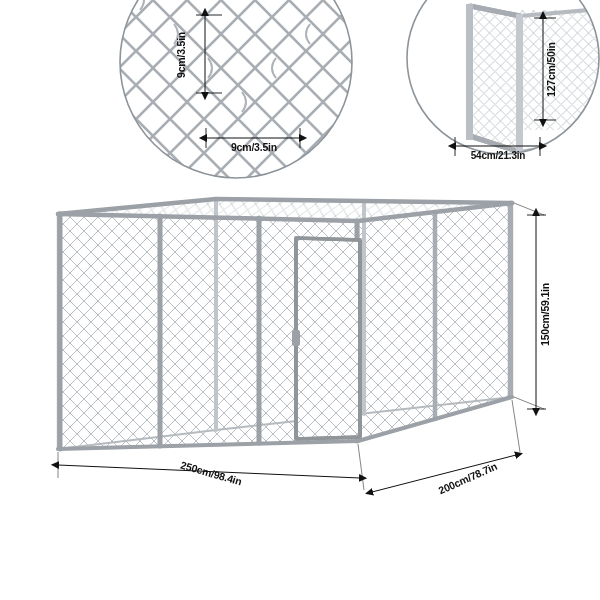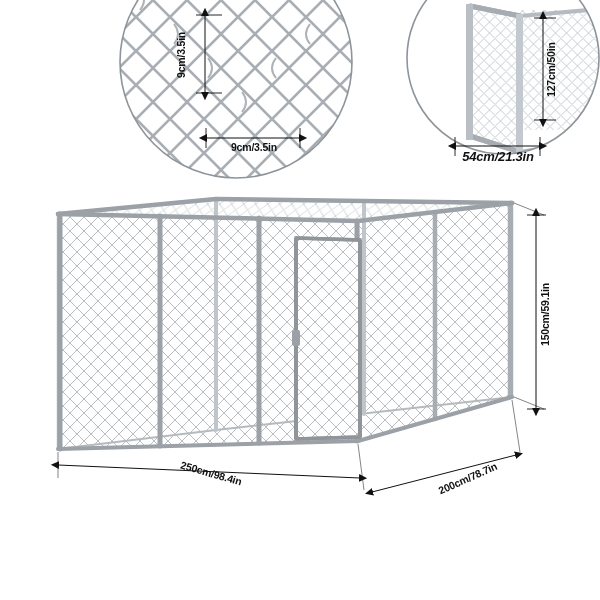--- a/index.html
+++ b/index.html
@@ -34,22 +34,21 @@
     white-space: nowrap;
     line-height: 1.12;
     text-align: center;
   }
   .dim-label.vertical {
     writing-mode: vertical-rl;
     text-orientation: mixed;
     transform: rotate(180deg);
   }
   .dim-label.small {
-    font-size: 13px;
-    font-style: italic;
+    font-size: 10px;
   }
   .rot-right {
     transform: rotate(-24deg);
     transform-origin: center center;
   }
   .rot-left {
     transform: rotate(16deg);
     transform-origin: center center;
   }
 </style>

